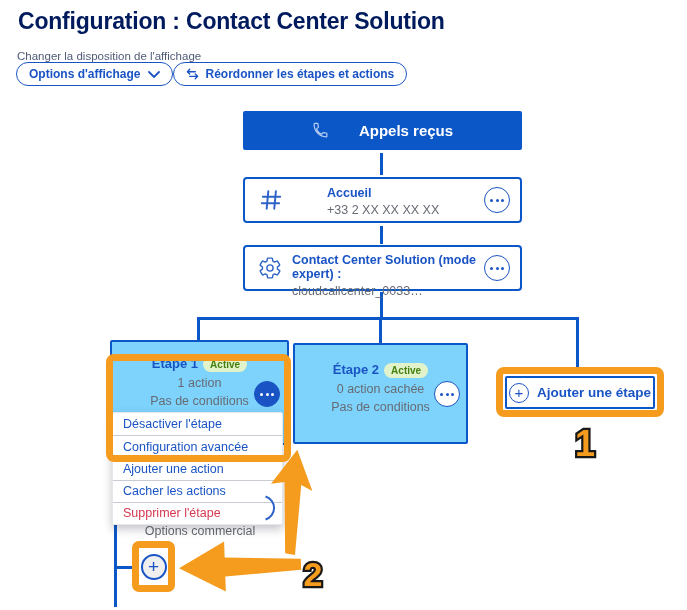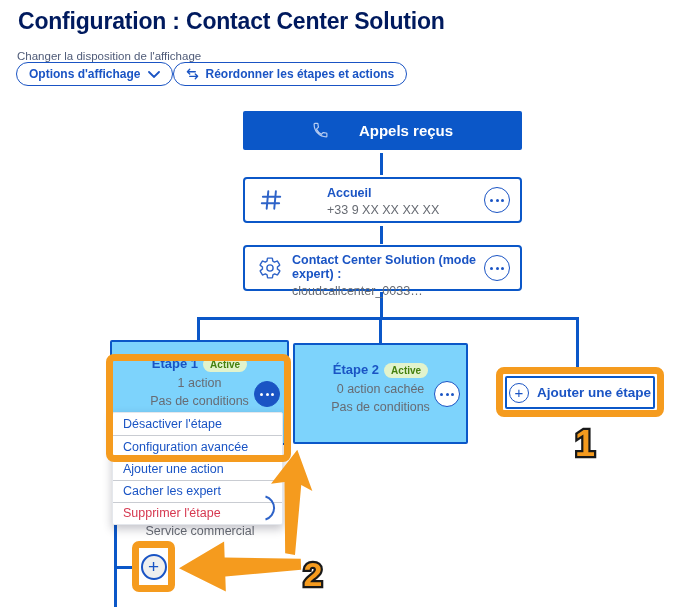--- a/index.html
+++ b/index.html
@@ -120,21 +120,21 @@
   <div class="vline" style="left:197px; top:317px; height:24px;"></div>
   <div class="vline" style="left:379px; top:317px; height:27px;"></div>
   <div class="vline" style="left:576px; top:317px; height:52px;"></div>
 
   <div class="node node-accueil">
     <svg class="node-icon" width="26" height="26" viewBox="0 0 24 24" fill="none" stroke="#2e63c8" stroke-width="1.8" stroke-linecap="round">
         <path d="M9.5 4 8 20M16.5 4 15 20M4.5 9h16M3.5 15h16"></path>
       </svg>
     <div class="acc-text">
       <div class="node-title">Accueil</div>
-      <div class="node-sub">+33 9 XX XX XX XX</div>
+      <div class="node-sub">+33 2 XX XX XX XX</div>
     </div>
     <button class="dots-btn">
         <i></i>
         <i></i>
         <i></i>
       </button>
   </div>
 
   <div class="node node-ccs">
     <svg class="node-icon" width="24" height="24" viewBox="0 0 24 24" fill="none" stroke="#2e63c8" stroke-width="1.4" stroke-linejoin="round">
@@ -180,25 +180,25 @@
 
   <button class="add-step">
     <span class="plus-circle">+</span>
     <span>Ajouter une étape</span>
   </button>
 
   <div class="menu">
     <div class="menu-item">Désactiver l'étape</div>
     <div class="menu-item">Configuration avancée</div>
     <div class="menu-item">Ajouter une action</div>
-    <div class="menu-item">Cacher les expert</div>
+    <div class="menu-item">Cacher les actions</div>
     <div class="menu-item danger">Supprimer l'étape</div>
   </div>
 
-  <div class="hidden-action">Service commercial</div>
+  <div class="hidden-action">Options commercial</div>
   <svg class="crescent" width="30" height="30" viewBox="0 0 30 30">
       <path d="M 18.5 3.5 A 12 12 0 0 1 18.5 26.5" stroke="#2e63c8" stroke-width="2" fill="none"></path>
     </svg>
 
   <div class="vline" style="left:114px; top:445px; height:162px; width:2.5px; z-index:0;"></div>
   <div class="hline" style="left:114px; top:566px; width:22px; height:2.5px; z-index:0;"></div>
   <div class="addaction-wrap">
     <button class="plus-circle">+</button>
   </div>
 

